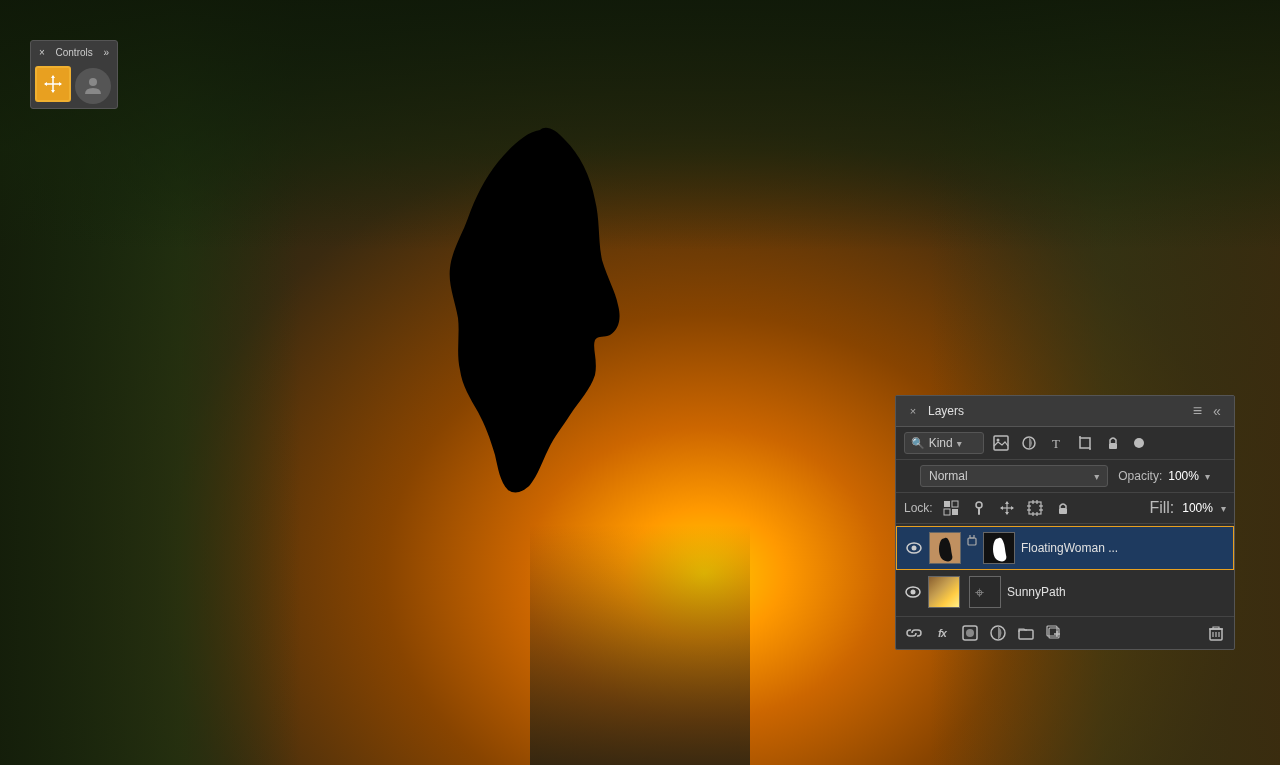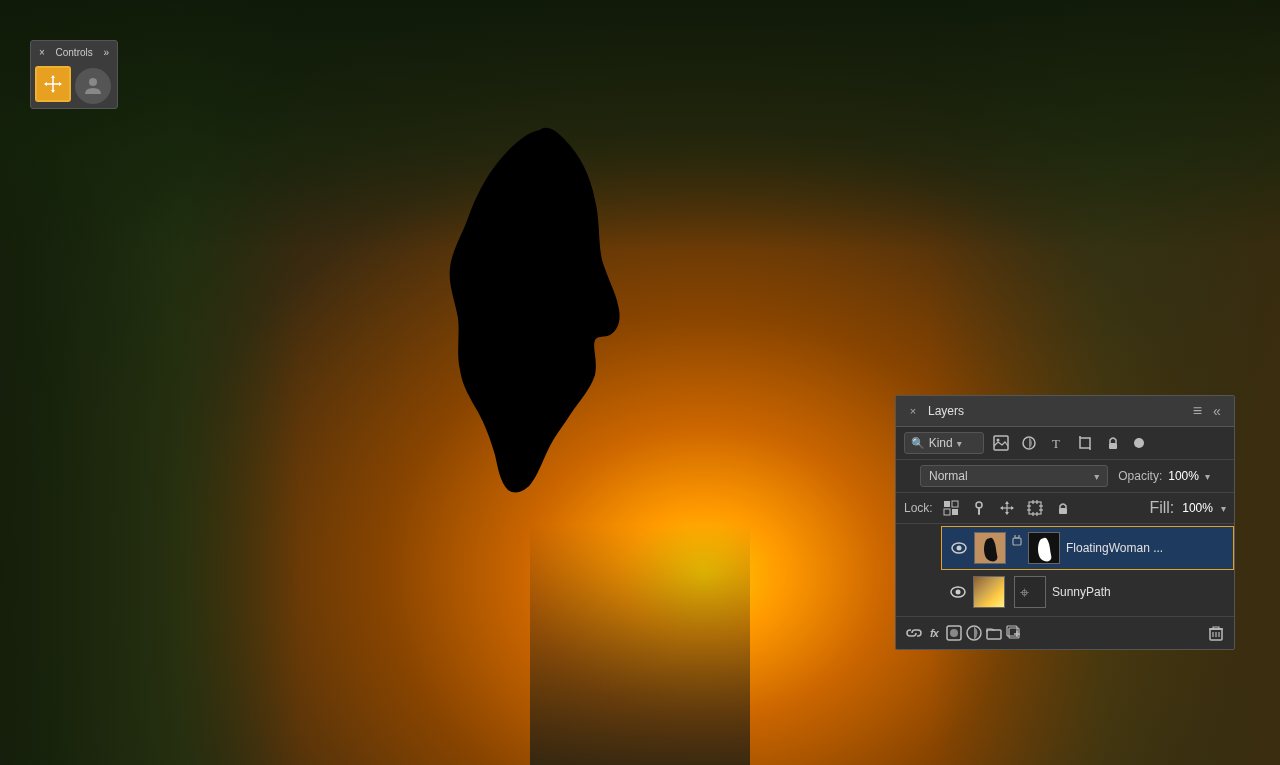--- a/index.html
+++ b/index.html
@@ -254,21 +254,20 @@
       margin-left: auto;
     }
     .fill-value {
       font-size: 12px;
       color: #fff;
     }
 
     
     .layers-list {
       padding: 2px 0;
-      margin-left: 45px;
     }
 
     .layer-item {
       display: flex;
       align-items: center;
       padding: 4px 8px;
       gap: 6px;
       position: relative;
       min-height: 44px;
     }
@@ -344,21 +343,21 @@
       flex-shrink: 0;
       margin-right: 2px;
     }
 
     
     .panel-bottom {
       display: flex;
       align-items: center;
       padding: 6px 8px;
       border-top: 1px solid #444;
-      gap: 0;
+      gap: 8px;
     }
     .bottom-icon-btn {
       width: 20px;
       height: 20px;
       display: flex;
       align-items: center;
       justify-content: center;
       font-size: 13px;
       color: #bbb;
       cursor: pointer;

